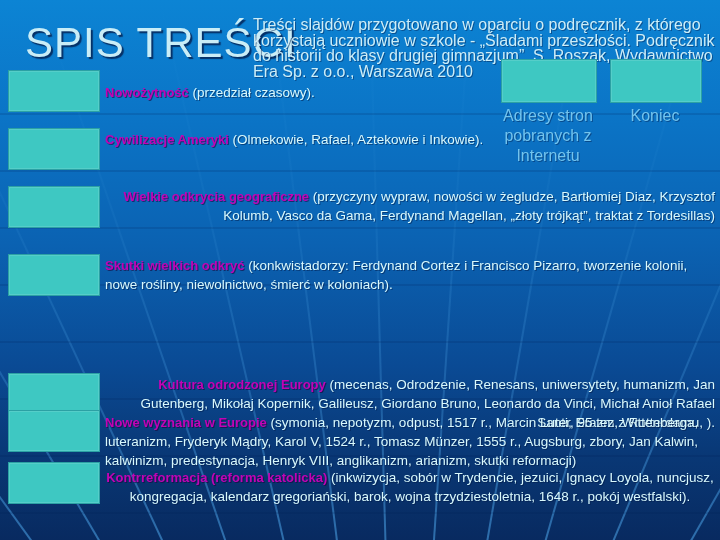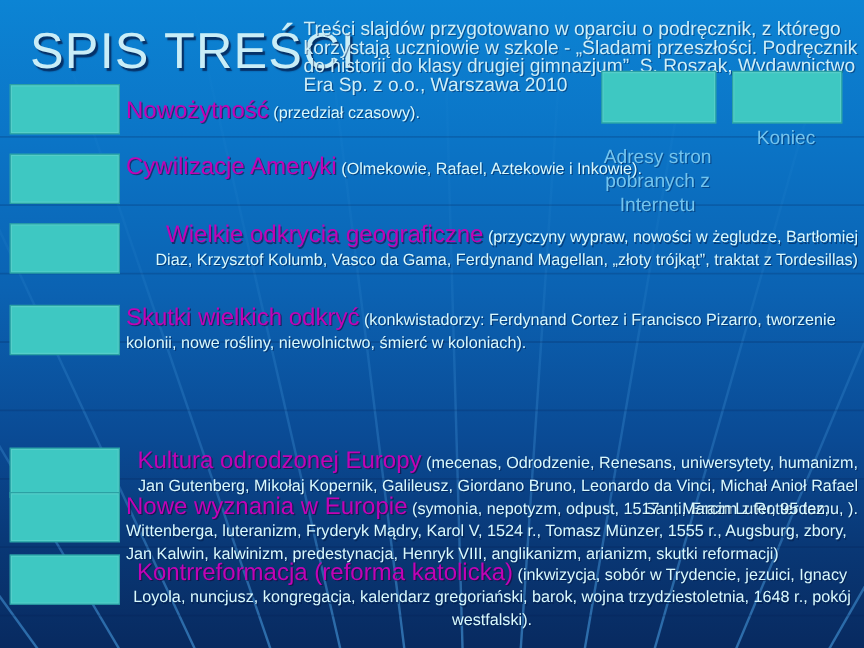--- a/index.html
+++ b/index.html
@@ -25,30 +25,30 @@
     border:1px solid rgba(10,90,110,.35);
     box-shadow:inset 0 0 0 1px rgba(255,255,255,.12);
   }
   .thumb-top1{left:501px;top:59px;width:94px;height:42px;}
   .thumb-top2{left:610px;top:59px;width:90px;height:42px;}
   .nav-caption{
     position:absolute;top:106px;text-align:center;
     font-size:16px;line-height:20px;color:#72c4ee;
     text-shadow:1px 1px 0 rgba(5,35,85,.5);cursor:pointer;
   }
-  .cap-adresy{left:486px;width:124px;margin-top:16px;}
+  .cap-adresy{left:486px;width:124px;}
   .cap-koniec{left:610px;width:90px;}
   .toc-row{position:absolute;left:8px;width:706px;}
   .toc-thumb{position:absolute;left:0;top:0;width:90px;height:40px;}
   .toc-text{
     margin-left:97px;width:610px;
     font-size:13.5px;line-height:19px;color:#d9f9fd;
     text-shadow:1px 1px 0 rgba(4,25,70,.55);
   }
-  .toc-title{font-weight:400;font-size:20px;color:#c203b5;text-shadow:1px 1px 0 rgba(30,0,50,.55);}
+  .toc-title{font-weight:700;font-size:13px;color:#c203b5;text-shadow:1px 1px 0 rgba(30,0,50,.55);}
   .toc-body{}
   .r1{top:70px;} .r1 .toc-text{padding-top:13px;}
   .r2{top:128px;} .r2 .toc-text{padding-top:2px;}
   .r3{top:186px;} .r3 .toc-text{padding-top:1px;text-align:right;}
   .r4{top:242px;margin-top:12px;} .r4 .toc-text{padding-top:2px;}
   .r5{top:297px;} .r5 .toc-text{padding-top:2px;}
   .r6{top:373px;text-align:right;} .r6 .toc-text{padding-top:2px;}
   .r7{top:410px;} .r7 .toc-text{padding-top:3px;}
   .r8{top:462px;text-align:center;} .r8 .toc-text{padding-top:6px;}
 </style>

